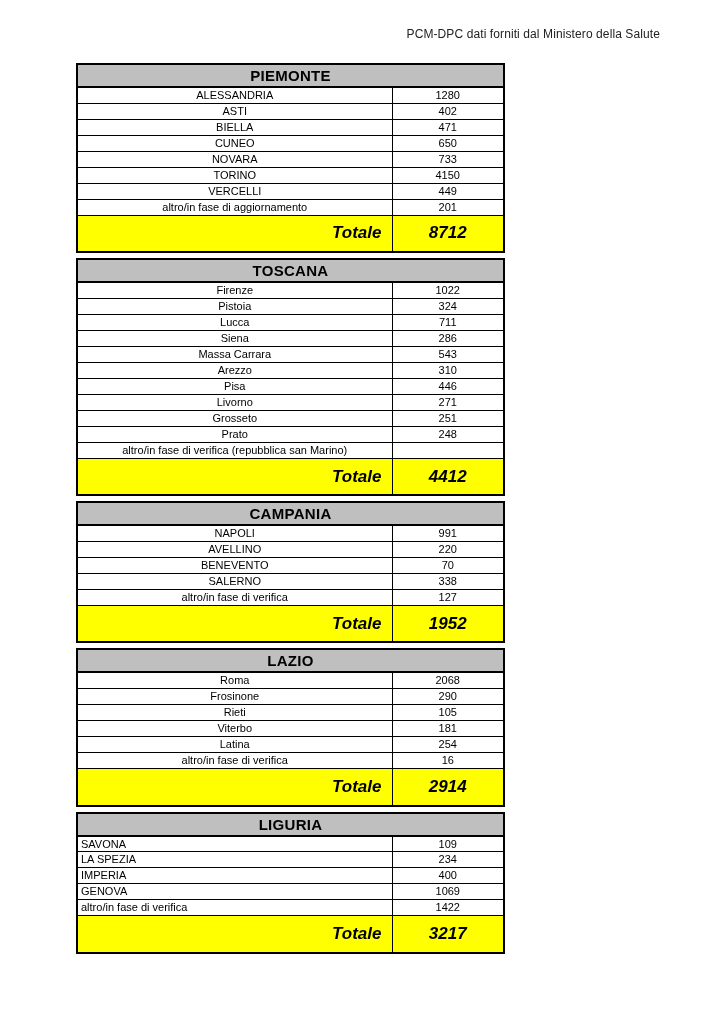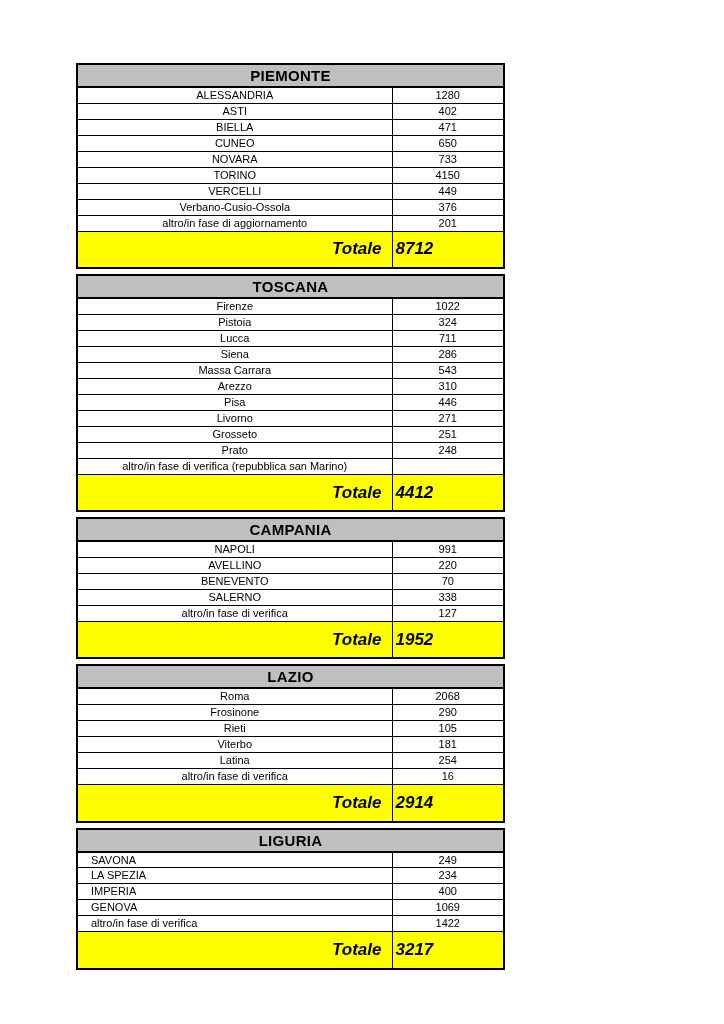--- a/index.html
+++ b/index.html
@@ -61,38 +61,39 @@
     border: 1px solid var(--border-color);
     font-size: 11px;
     color: #000000;
     height: 16px;
     line-height: 1.15;
     padding: 1px 3px;
     text-align: center;
     overflow: hidden;
     white-space: nowrap;
   }
-  table.align-left td.name-cell { text-align: left; padding-left: 13px; }
+  table.align-left td.name-cell { text-align: left; padding-left: 3px; }
   tr.total-row td {
     background: var(--total-row-bg);
     border: 1px solid var(--border-color);
     font-weight: 700;
     font-style: italic;
     font-size: 17px;
     color: #000000;
     height: 37px;
     padding: 1px 3px;
   }
   tr.total-row td.total-label { text-align: right; padding-right: 10px; }
-  tr.total-row td.total-value { }
+  tr.total-row td.total-value { text-align: center; }
 </style>
 </head>
 <body>
 
 <div class="doc-page">
+  <div class="page-header">PCM-DPC dati forniti dal Ministero della Salute</div>
   <div class="tables-wrap">
   <table class="region-table">
     <colgroup>
       <col class="name-col">
       <col class="value-col">
     </colgroup>
     <thead>
       <tr>
         <th class="region-name" colspan="2">PIEMONTE</th>
       </tr>
@@ -126,24 +127,20 @@
   <tr class="data-row">
     <td class="name-cell">TORINO</td>
     <td class="value-cell">4150</td>
   </tr>
 
   <tr class="data-row">
     <td class="name-cell">VERCELLI</td>
     <td class="value-cell">449</td>
   </tr>
 
-  <tr class="data-row">
-    <td class="name-cell">Verbano-Cusio-Ossola</td>
-    <td class="value-cell">376</td>
-  </tr>
 
   <tr class="data-row">
     <td class="name-cell">altro/in fase di aggiornamento</td>
     <td class="value-cell">201</td>
   </tr>
 </tbody>
     <tfoot>
       <tr class="total-row">
         <td class="total-label">Totale</td>
         <td class="total-value">8712</td>
@@ -325,21 +322,21 @@
       <col class="value-col">
     </colgroup>
     <thead>
       <tr>
         <th class="region-name" colspan="2">LIGURIA</th>
       </tr>
     </thead>
     <tbody>
   <tr class="data-row">
     <td class="name-cell">SAVONA</td>
-    <td class="value-cell">249</td>
+    <td class="value-cell">109</td>
   </tr>
 
   <tr class="data-row">
     <td class="name-cell">LA SPEZIA</td>
     <td class="value-cell">234</td>
   </tr>
 
   <tr class="data-row">
     <td class="name-cell">IMPERIA</td>
     <td class="value-cell">400</td>

